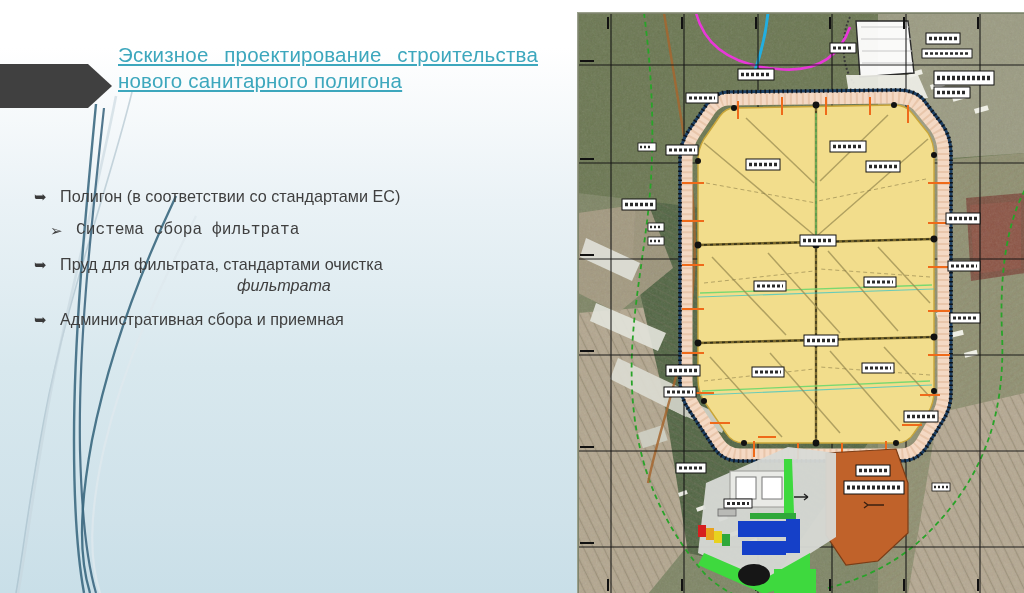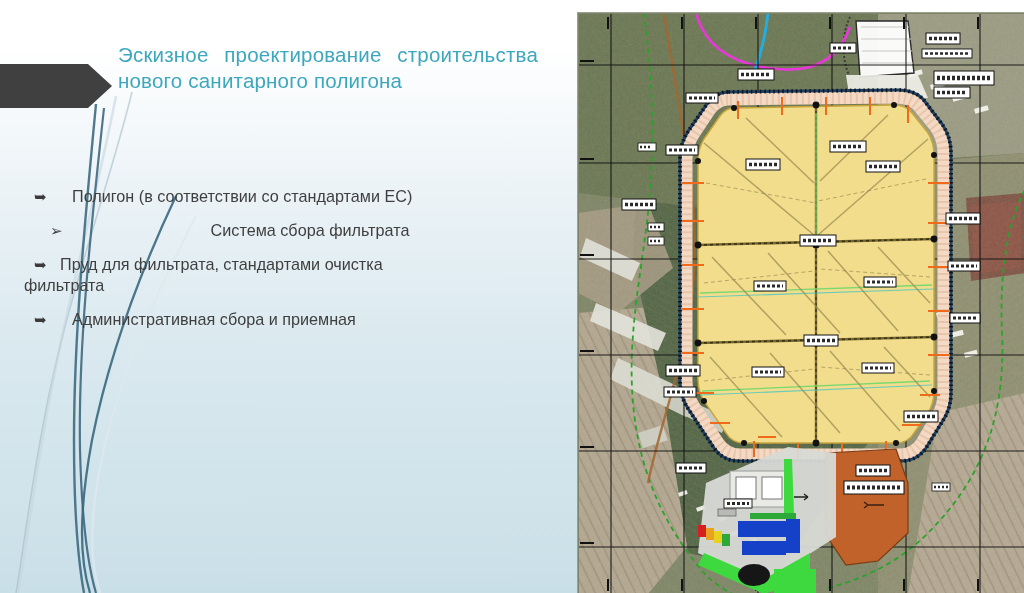--- a/index.html
+++ b/index.html
@@ -26,20 +26,21 @@
   }
 
   
   #title {
     position:absolute; left:118px; top:42px; width:420px;
     color:#3da7bd;
     font-size:20.5px;
     line-height:26px;
     text-align:justify;
     letter-spacing:.2px;
+    text-decoration:underline;
   }
 
   
   #heading {
     position:absolute; left:36px; top:142px; width:500px;
     color:#3da7bd;
     font-size:21px;
     letter-spacing:.9px;
   }
 
@@ -50,27 +51,27 @@
     font-size:16.2px;
   }
   .bullet-row { position:relative; margin-bottom:13px; }
   .bullet-row .glyph {
     position:absolute; left:10px; top:1px;
     width:22px; text-align:left;
     color:#3f3f3f; font-size:15px; line-height:20px;
   }
   .bullet-row .glyph.flag { color:#3a3a3a; }
   .bullet-row .btext {
-    display:block; margin-left:48px;
+    display:block; margin-left:36px;
     line-height:21px; text-align:justify;
   }
   .bullet-row.sub .glyph { left:26px; }
-  .bullet-row.sub .btext { margin-left:52px; text-align:center; }
+  .bullet-row.sub .btext { margin-left:52px; text-align:left;font-family:Liberation Mono, monospace; }
   .bullet-row.wide .btext { margin-left:36px; text-align:justify; }
-  .bullet-row.wide .btext .tail { display:block; margin-left:-36px; text-align:left; }
+  .bullet-row.wide .btext .tail { display:block; margin-left:-36px; text-align:center;font-style:italic; }
 
   
   #map {
     position:absolute; left:577px; top:12px;
     width:447px; height:581px;
     overflow:hidden;
     background:#6a7555;
     border-left:1px solid #9aa08c;
     border-top:1px solid #9aa08c;
   }

